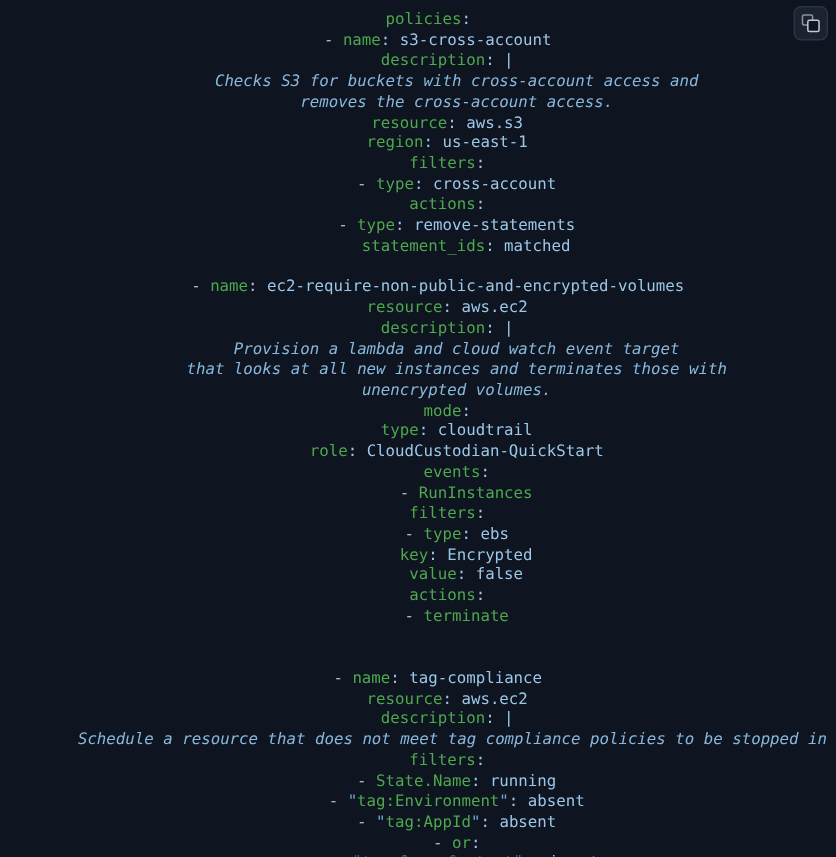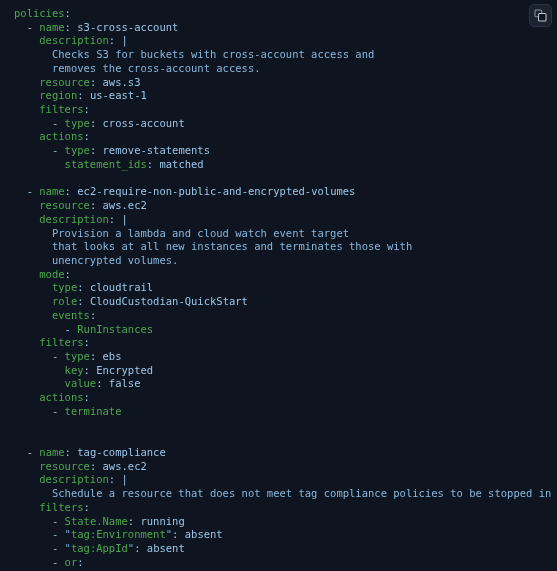--- a/index.html
+++ b/index.html
@@ -15,20 +15,21 @@
     font-family: "DejaVu Sans Mono", "Liberation Mono", monospace;
   }
 
   #code-viewer {
     position: relative;
     width: 557px;
     height: 571px;
     background: #0e1420;
     overflow: hidden;
     box-sizing: border-box;
+    text-align: center;
   }
 
   #copy-button {
     position: absolute;
     top: 4px;
     right: 5px;
     width: 23px;
     height: 23px;
     border-radius: 5px;
     background: #1b2230;
@@ -62,21 +63,21 @@
     letter-spacing: 0px;
     -webkit-font-smoothing: antialiased;
   }
 
   .ln { display: block; height: 13.72px; }
   .k    { color: #4ea84e; }   
   .v    { color: #9cc7e8; }   
   .p    { color: #9cc7e8; }   
   .d    { color: #9cc7e8; }   
   .q    { color: #6fa8d0; }   
-  .txt  { color: #88b8dd; }   
+  .txt  { color: #88b8dd; font-style: italic; }   
 </style>
 </head>
 <body>
 
 <div id="code-viewer">
 
   <button id="copy-button" title="Copy">
     <span>
       <svg width="13" height="13" viewBox="0 0 16 16" fill="none" xmlns="http://www.w3.org/2000/svg" aria-hidden="true">
         <rect x="1.2" y="1.2" width="8.3" height="8.3" rx="1.3" stroke="#8b93a6" stroke-width="1.25" fill="none"></rect>

